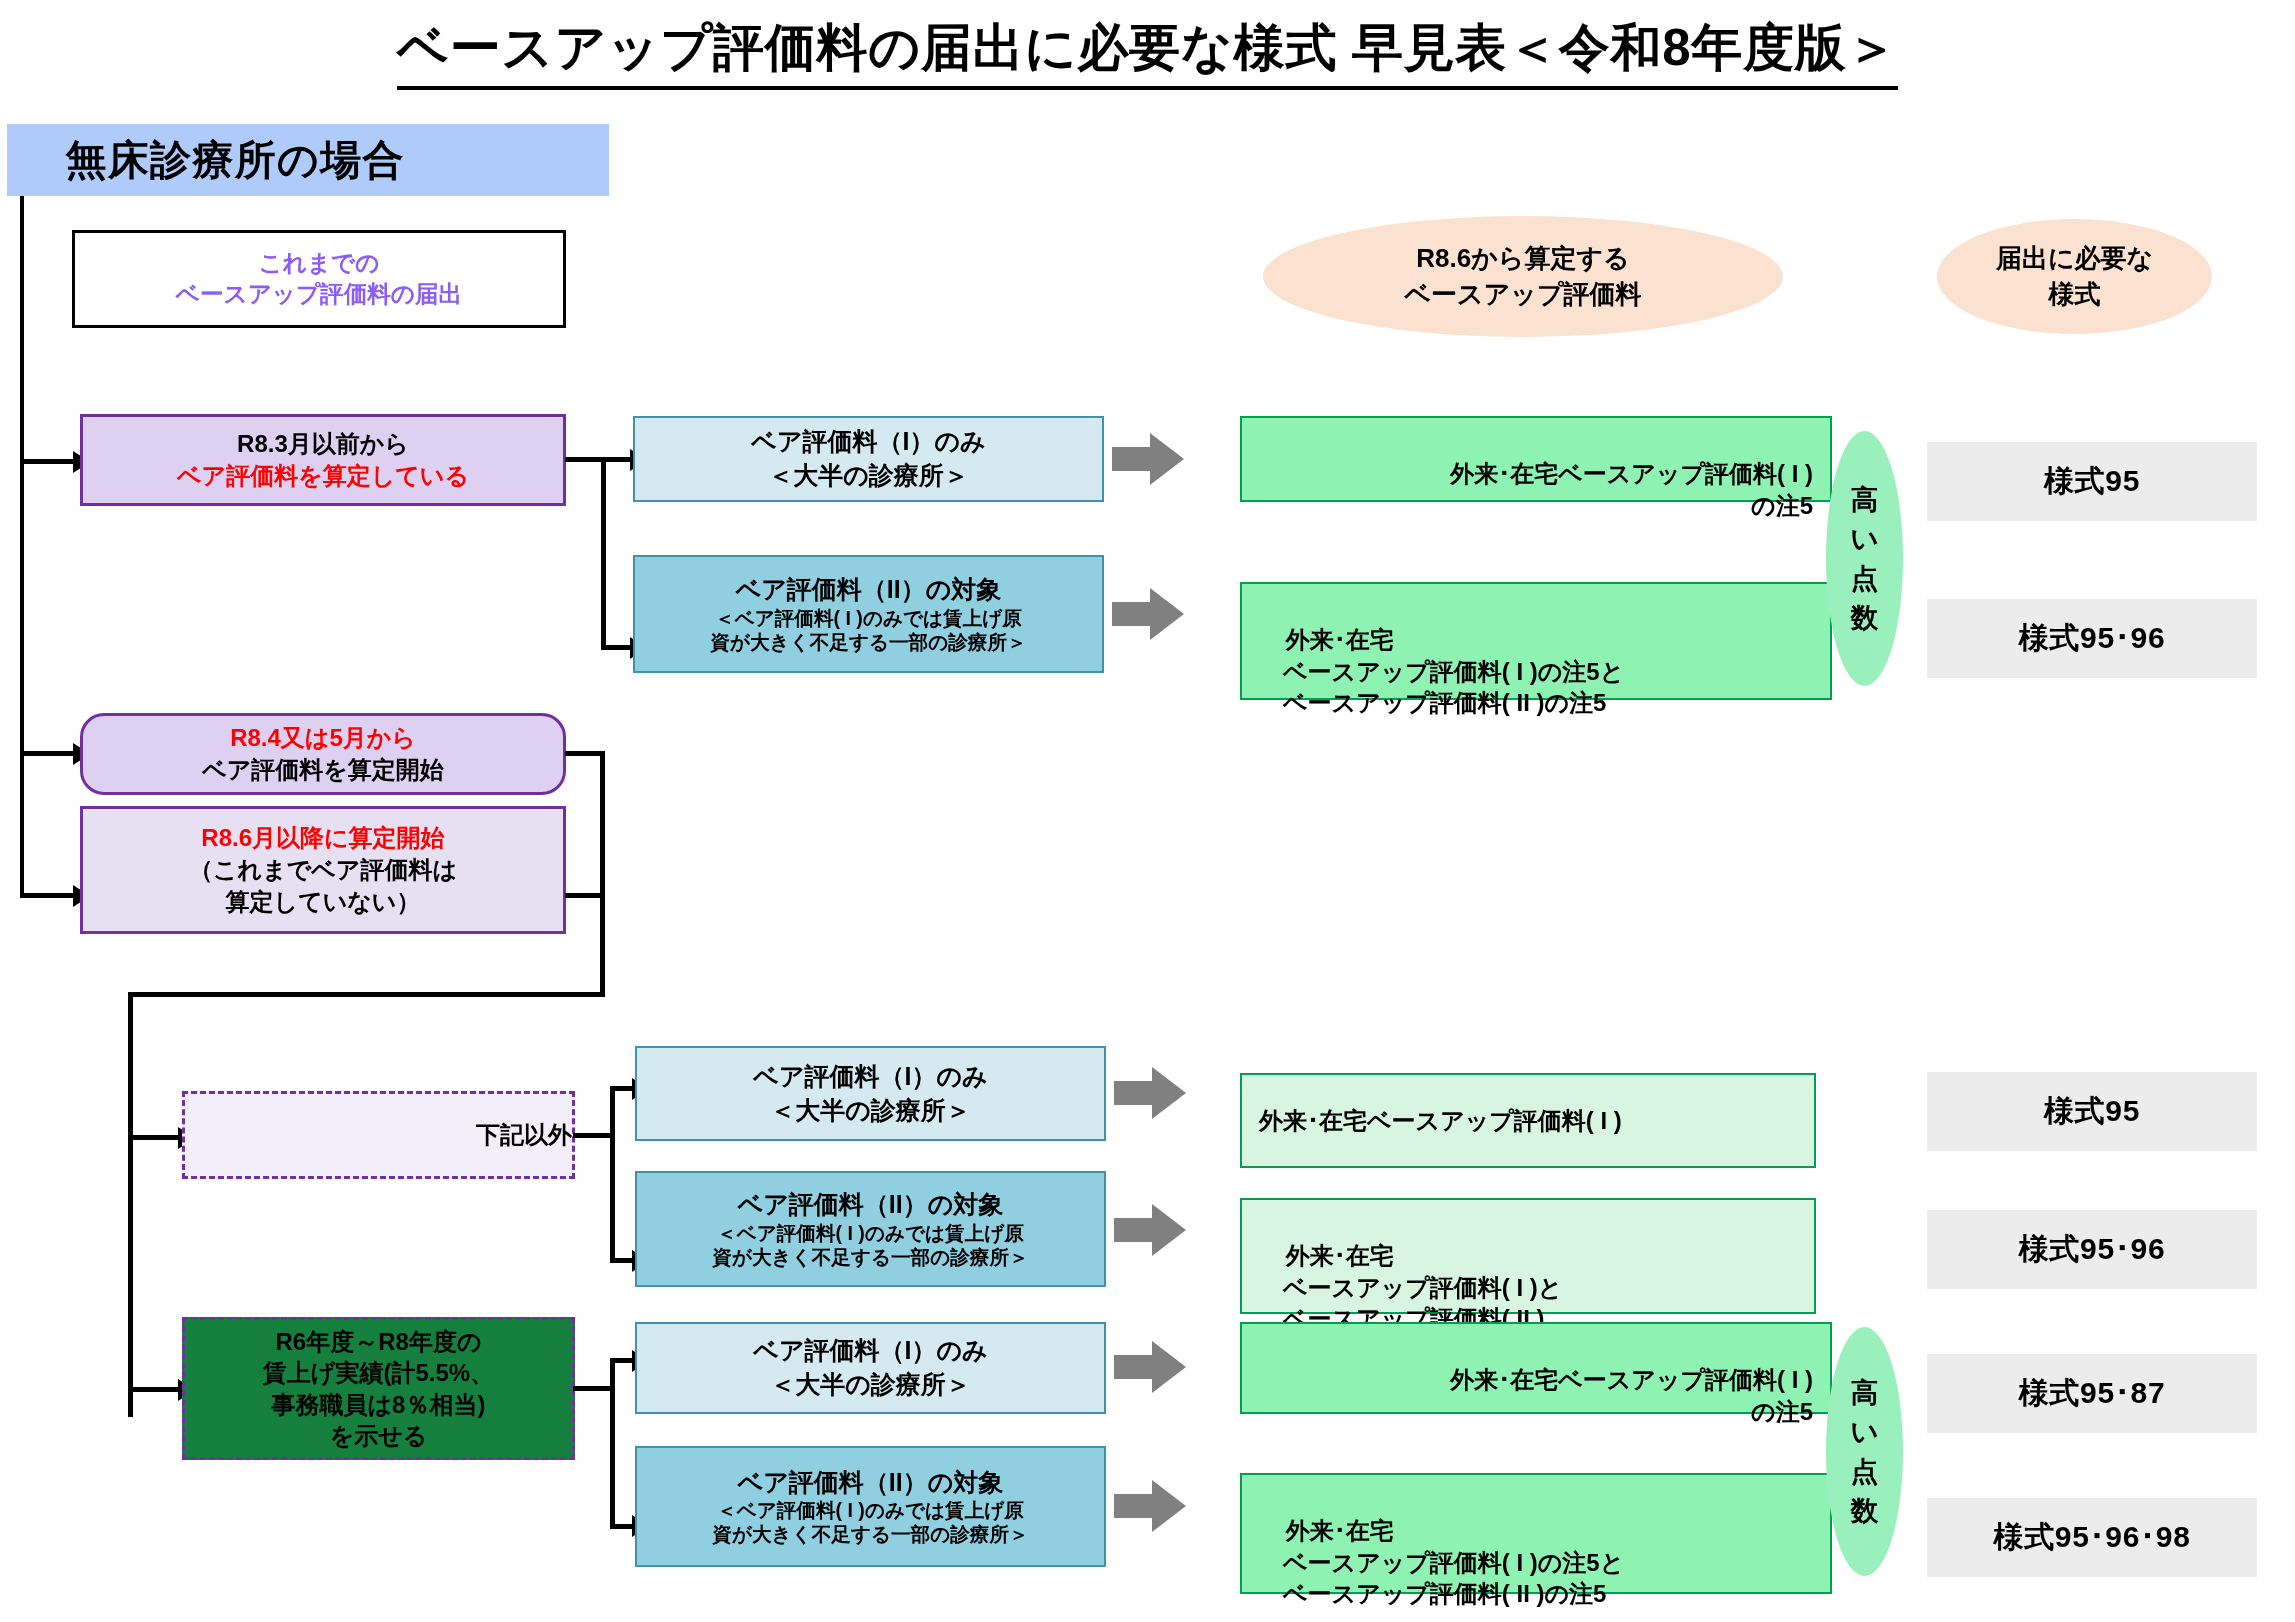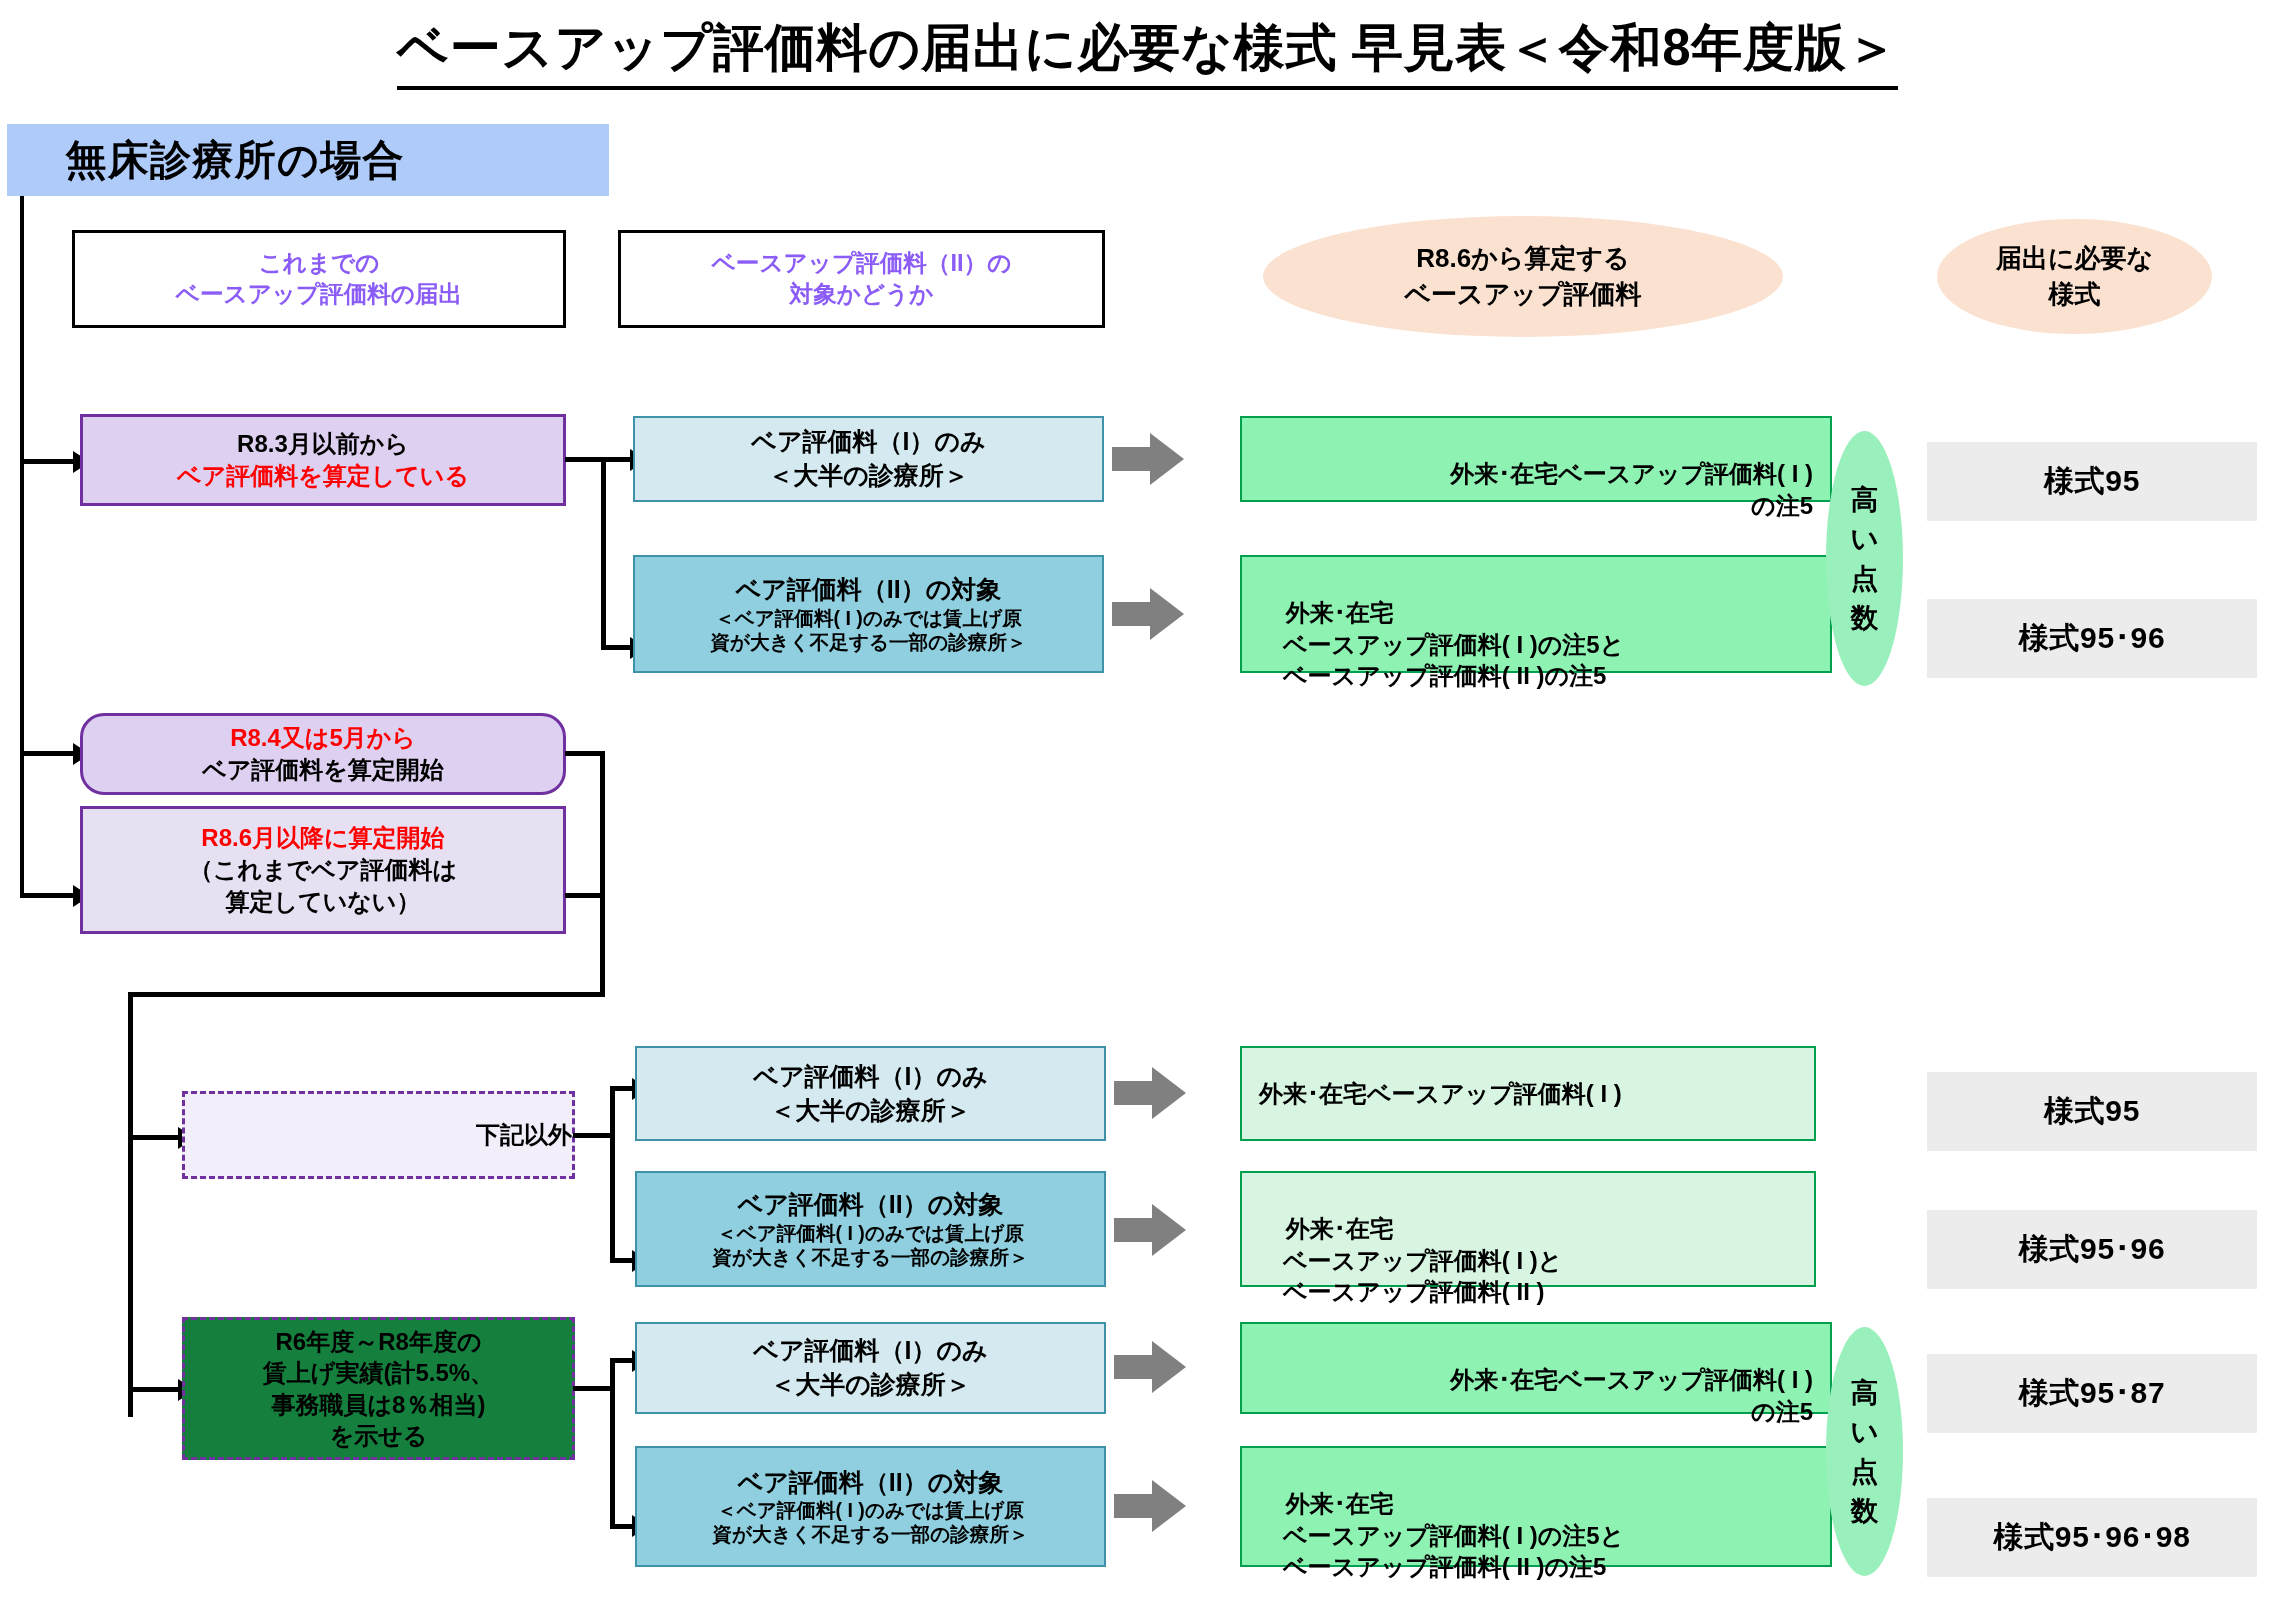--- a/index.html
+++ b/index.html
@@ -108,21 +108,21 @@
   }
   .green-soft{
     border:2.6px solid #00a050;
     background:#d8f5e2;
     color:#000;
     padding:9.2px 17px;
     box-sizing:border-box;
   }
   .gtxt{font-size:24px;font-weight:bold;line-height:1.30;white-space:pre;}
   .gright{text-align:right;}
-  .gleft{text-align:left;}
+  .gleft{text-align:left;margin-top:27px;}
 
   
   .vert-oval{
     background:#9af0bc;
     border-radius:50%;
     display:flex;flex-direction:column;align-items:center;justify-content:center;
     font-size:27.5px;font-weight:bold;color:#000;line-height:1.42;
   }
 
   
@@ -168,24 +168,20 @@
 
   <div class="abs" id="section-banner">
     <div class="txt">無床診療所の場合</div>
   </div>
 
   <div class="abs hdr-box" style="left:72px;top:230px;width:494px;height:98px;">
     <div style="white-space:pre;">これまでの
 ベースアップ評価料の届出</div>
   </div>
 
-  <div class="abs hdr-box" style="left:618px;top:230px;width:487px;height:98px;">
-    <div style="white-space:pre;">ベースアップ評価料（II）の
-対象かどうか</div>
-  </div>
 
   <div class="abs oval" style="left:1263px;top:216px;width:520px;height:121px;">
     <div style="white-space:pre;">R8.6から算定する
 ベースアップ評価料</div>
   </div>
 
   <div class="abs oval" style="left:1937px;top:219px;width:275px;height:115px;">
     <div style="white-space:pre;">届出に必要な
 様式</div>
   </div>

